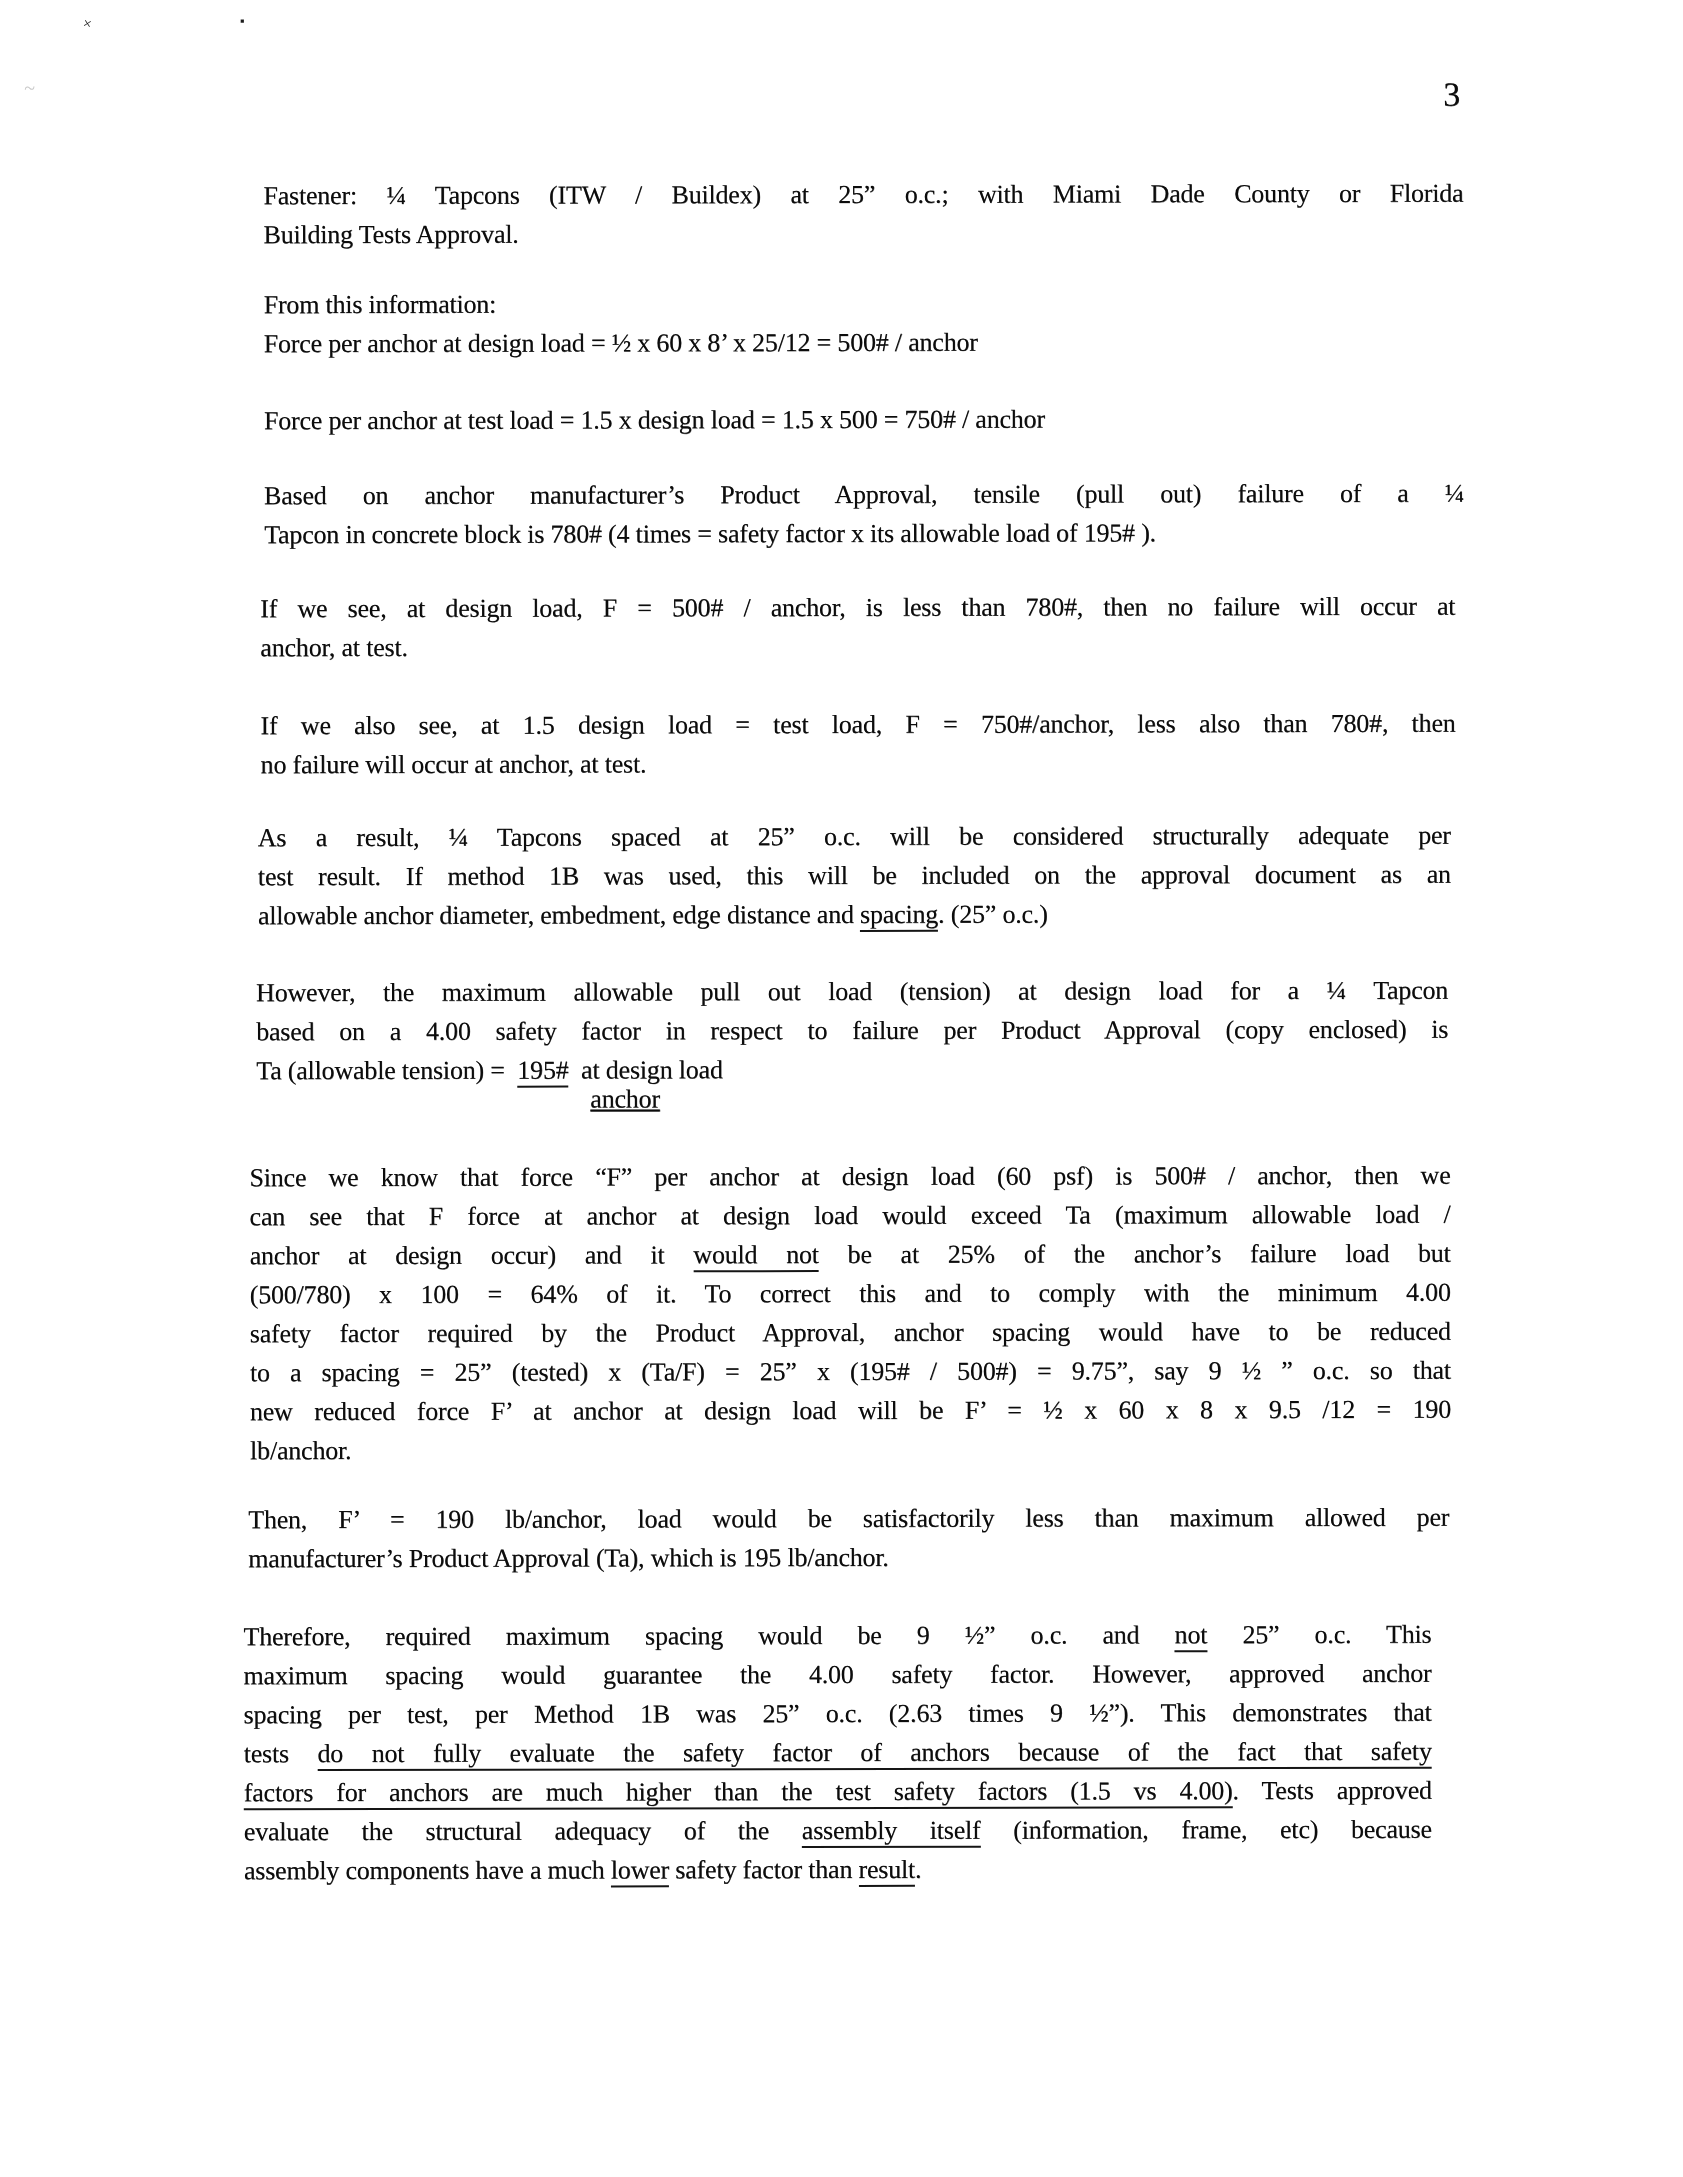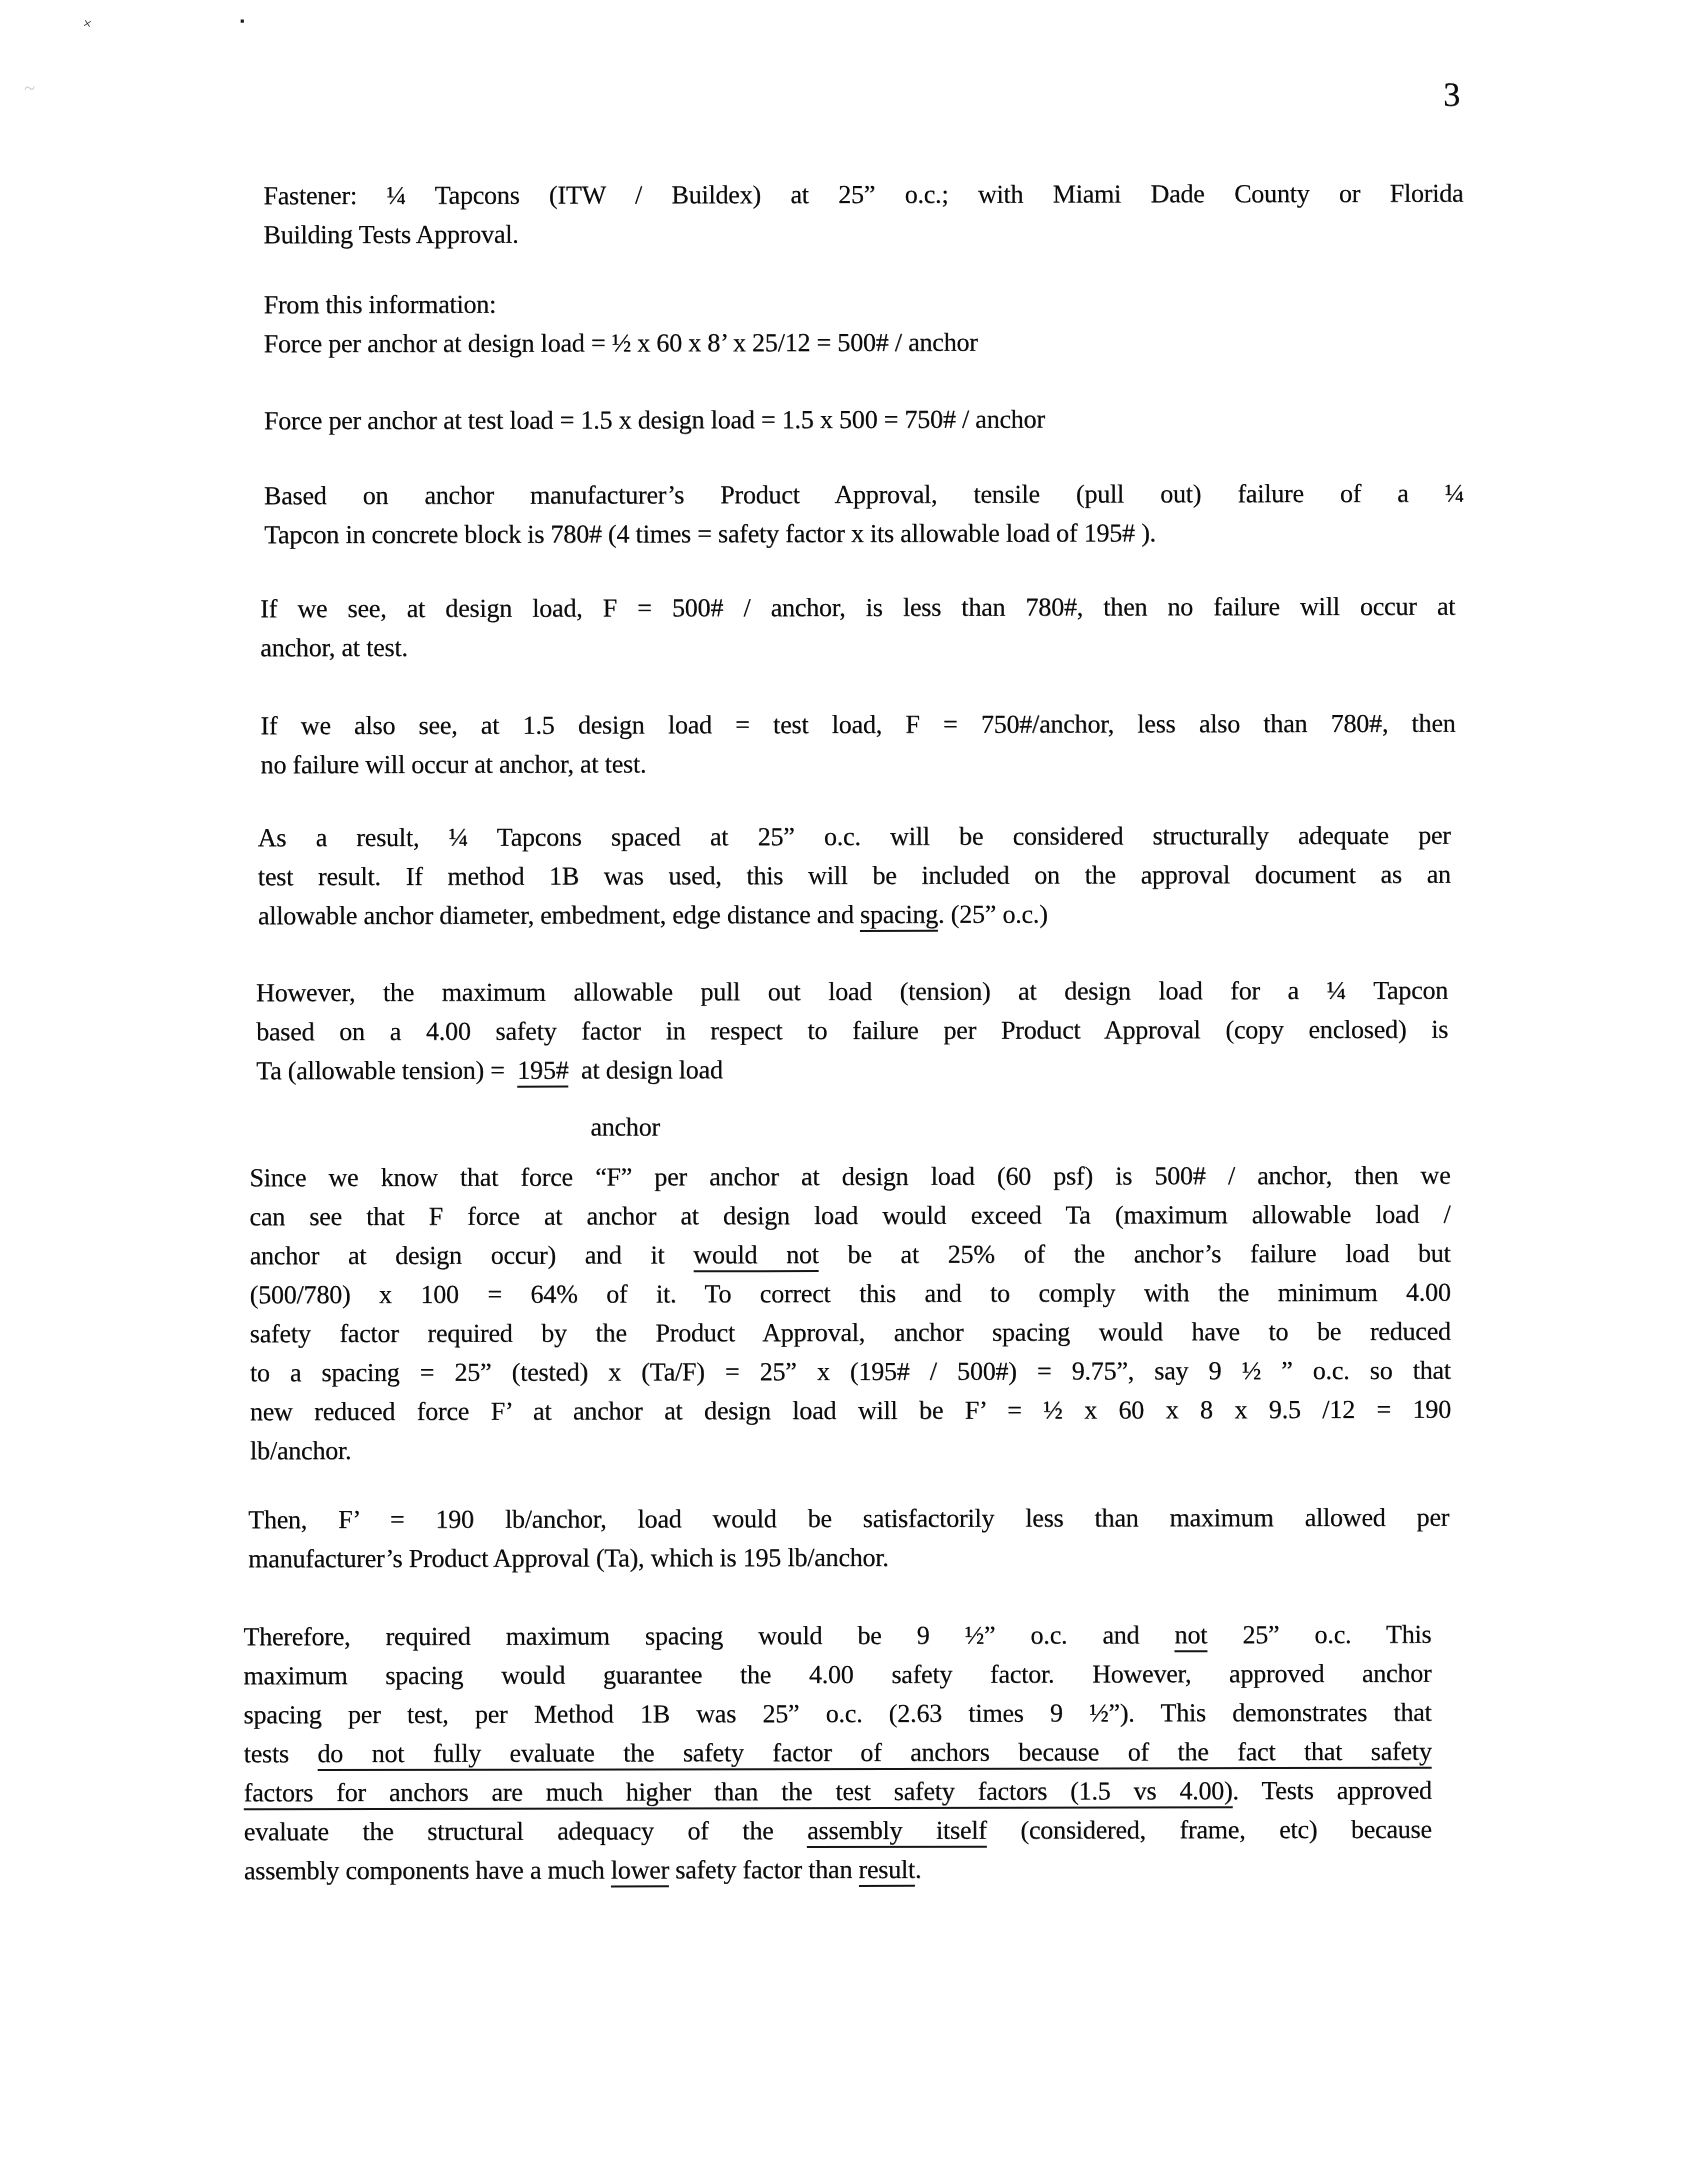--- a/index.html
+++ b/index.html
@@ -28,21 +28,21 @@
   .u{border-bottom:2.6px solid #151515;padding-bottom:1px;}
   
   .p1 {top:175px; left:263px; width:1200px;}
   .p2 {top:284px; left:263px; width:1200px;}
   .p3 {top:400px; left:263px; width:1200px;}
   .p4 {top:475px; left:263px; width:1200px;}
   .p5 {top:588px; left:259px; width:1195px;}
   .p6 {top:705px; left:259px; width:1195px;}
   .p7 {top:817px; left:256px; width:1193px;}
   .p8 {top:972px; left:254px; width:1192px;}
-  .p9 {top:1107px;left:588px; width:auto;}   
+  .p9 {top:1079px;left:588px; width:auto;text-decoration:underline;}   
   .p10{top:1157px;left:247px; width:1201px;}
   .p11{top:1499px;left:245px; width:1201px;}
   .p12{top:1616px;left:240px; width:1188px;}
   .page-number{
     position:absolute;top:79px;left:1443px;
     font-size:34px;line-height:34px;
     text-shadow:0.4px 0.4px 0.6px rgba(0,0,0,0.6);
   }
   
   .speck{position:absolute;color:#1c1c1c;}
@@ -109,18 +109,18 @@
       <div class="para p11">
         <div class="line"><span>Then, F’ = 190 lb/anchor, load would be satisfactorily less than maximum allowed per</span></div>
         <div class="line last"><span>manufacturer’s Product Approval (Ta), which is 195 lb/anchor.</span></div>
       </div>
       <div class="para p12">
         <div class="line"><span>Therefore, required maximum spacing would be 9 ½” o.c. and </span><span class="u">not</span><span> 25” o.c. This</span></div>
         <div class="line"><span>maximum spacing would guarantee the 4.00 safety factor. However, approved anchor</span></div>
         <div class="line"><span>spacing per test, per Method 1B was 25” o.c. (2.63 times 9 ½”). This demonstrates that</span></div>
         <div class="line"><span>tests </span><span class="u">do not fully evaluate the safety factor of anchors because of the fact that safety</span></div>
         <div class="line"><span class="u">factors for anchors are much higher than the test safety factors (1.5 vs 4.00)</span><span>. Tests approved</span></div>
-        <div class="line"><span>evaluate the structural adequacy of the </span><span class="u">assembly itself</span><span> (considered, frame, etc) because</span></div>
+        <div class="line"><span>evaluate the structural adequacy of the </span><span class="u">assembly itself</span><span> (information, frame, etc) because</span></div>
         <div class="line last"><span>assembly components have a much </span><span class="u">lower</span><span> safety factor than </span><span class="u">result</span><span>.</span></div>
       </div>
     </div>
 </div>
 
 
 </body></html>

